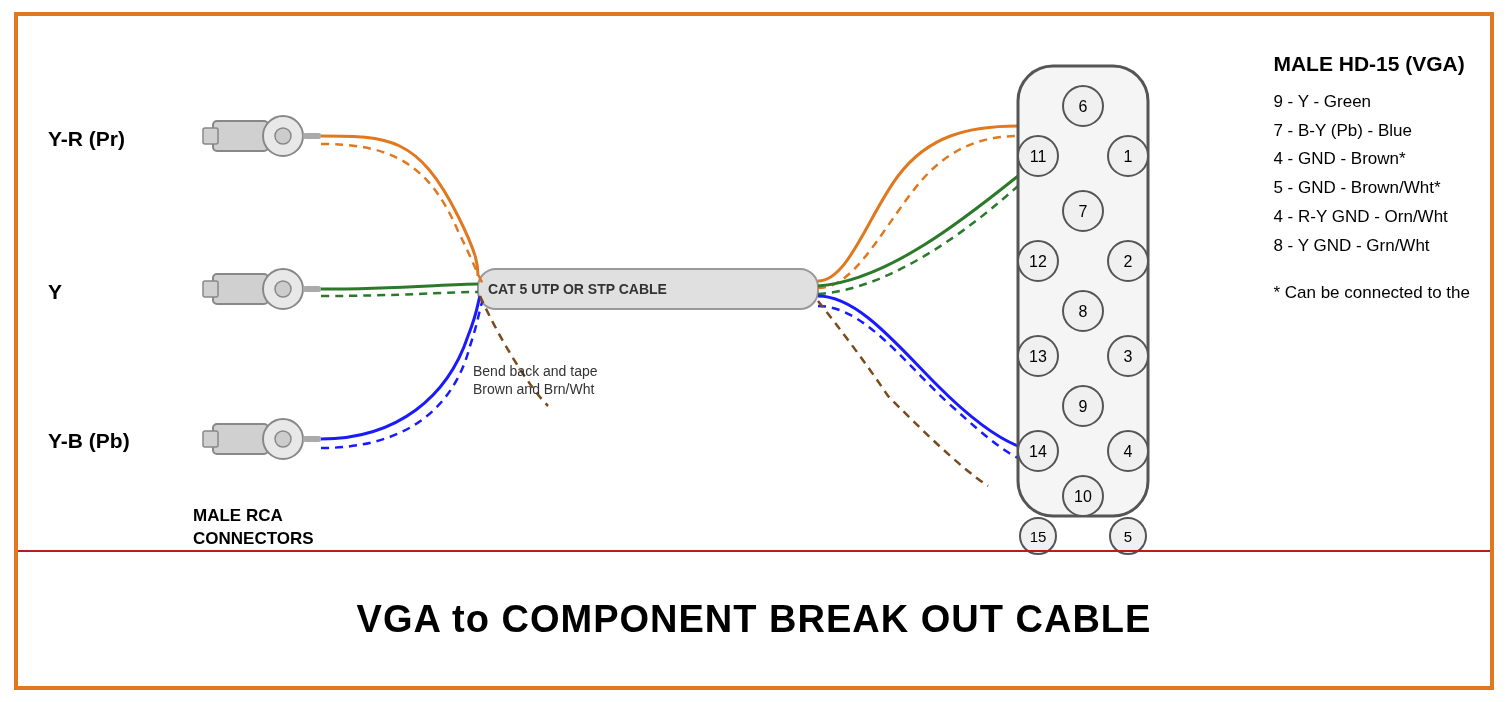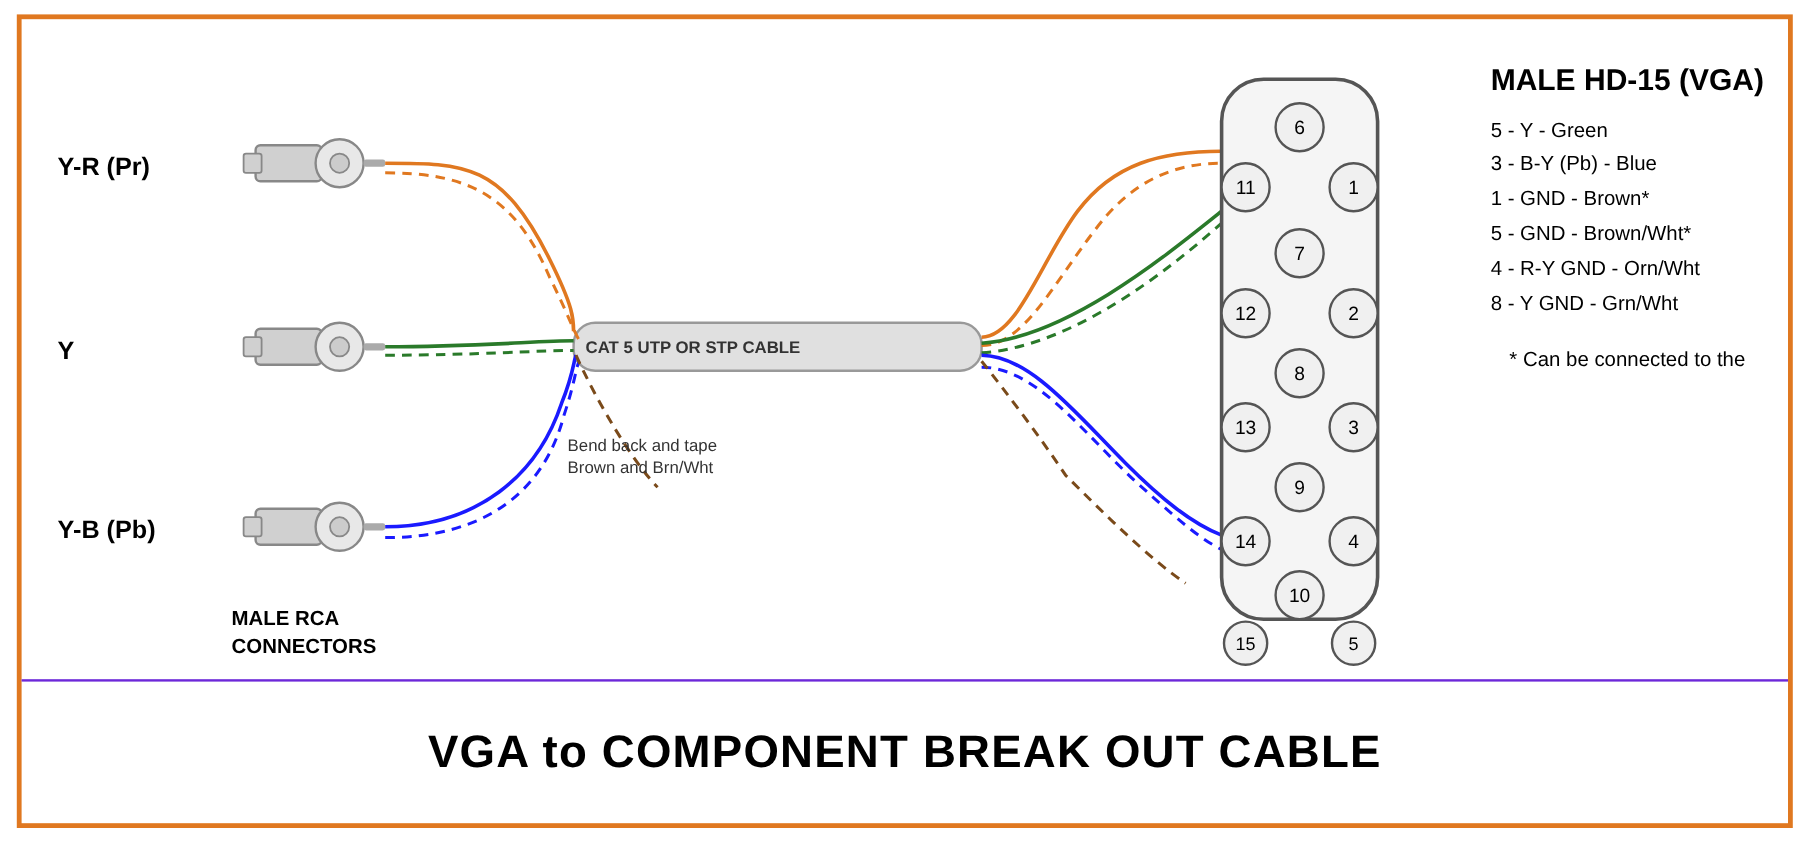--- a/index.html
+++ b/index.html
@@ -15,22 +15,22 @@
     .outer-border {
       border: 4px solid #e07820;
       width: 1480px;
       height: 678px;
       background: #fff;
       position: relative;
     }
     .footer-area {
       position: absolute;
       bottom: 0; left: 0; right: 0;
-      height: 120px;
-      border-top: 2px solid #6d28d9;
+      height: 136px;
+      border-top: 2px solid #b91c1c;
       display: flex;
       align-items: center;
       justify-content: center;
     }
     .footer-title {
       font-size: 38px;
       font-weight: bold;
       color: #000;
       letter-spacing: 1px;
     }
@@ -149,24 +149,24 @@
     <text x="30" y="432" font-size="21" font-family="Arial" font-weight="bold" fill="#000">Y-B  (Pb)</text>
 
     <text x="175" y="505" font-size="17" font-family="Arial" font-weight="bold" fill="#000">MALE RCA</text>
     <text x="175" y="528" font-size="17" font-family="Arial" font-weight="bold" fill="#000">CONNECTORS</text>
 
     <text x="455" y="360" font-size="14" font-family="Arial" fill="#333">Bend back and tape</text>
     <text x="455" y="378" font-size="14" font-family="Arial" fill="#333">Brown and Brn/Wht</text>
   </svg>
 
   <div class="legend">
-    <p style="font-size:25px;font-weight:bold;margin-bottom:6px;">MALE HD-15 (VGA)</p>
-    <p>5 - Y - Green</p>
-    <p>3 - B-Y (Pb) - Blue</p>
-    <p>1 - GND - Brown*</p>
+    <p style="font-size:21px;font-weight:bold;margin-bottom:6px;">MALE HD-15 (VGA)</p>
+    <p>9 - Y - Green</p>
+    <p>7 - B-Y (Pb) - Blue</p>
+    <p>4 - GND - Brown*</p>
     <p>5 - GND -  Brown/Wht*</p>
     <p>4 - R-Y GND - Orn/Wht</p>
     <p>8 - Y GND - Grn/Wht</p>
     <p class="note">* Can be connected to the</p>
   </div>
 
   <div class="footer-area">
     <span class="footer-title">VGA to COMPONENT BREAK OUT CABLE</span>
   </div>
 </div>

